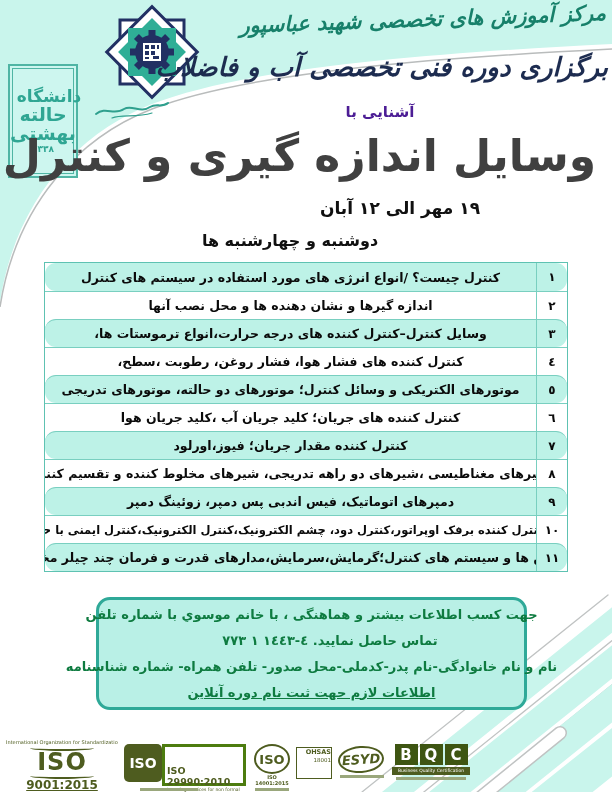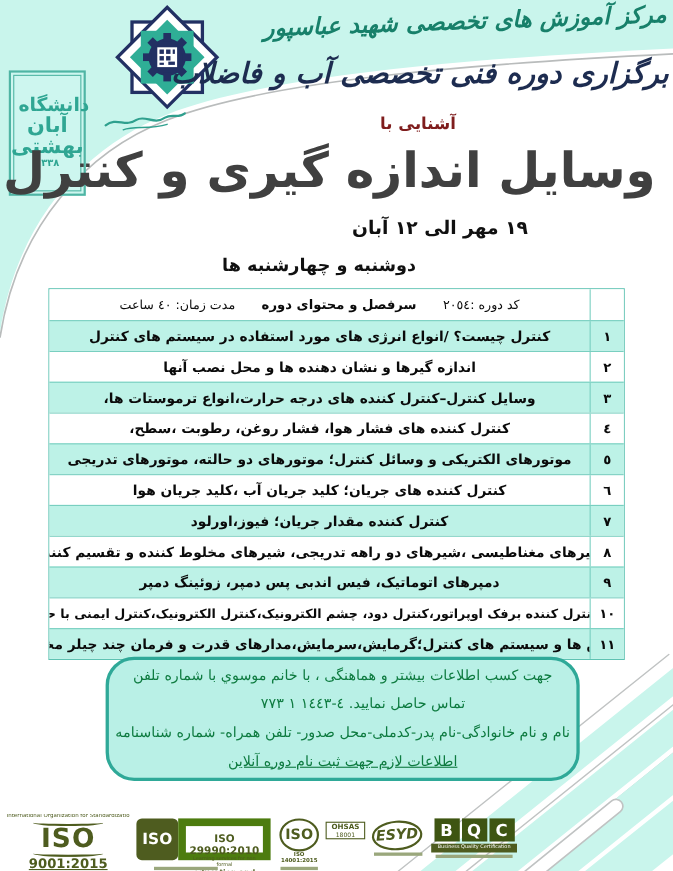--- a/index.html
+++ b/index.html
@@ -14,21 +14,21 @@
     font-size:21px;font-weight:bold;font-style:italic;color:#17806a;
     direction:rtl;white-space:nowrap;transform:rotate(-2deg);
   }
   .event-line{
     left:228px;top:52px;width:380px;text-align:center;
     font-size:26px;font-weight:bold;font-style:italic;color:#1d2c50;
     direction:rtl;white-space:nowrap;
   }
   .intro-line{
     left:315px;top:103px;width:130px;text-align:center;
-    font-size:15px;font-weight:bold;color:#7f1d1d;direction:rtl;
+    font-size:15px;font-weight:bold;color:#4c1d95;direction:rtl;
   }
   .course-title{
     left:16px;top:130px;width:580px;text-align:center;
     font-size:44px;font-weight:900;color:#404040;direction:rtl;white-space:nowrap;
   }
   .date-range{
     left:240px;top:198px;width:320px;text-align:center;
     font-size:17px;font-weight:bold;color:#101010;direction:rtl;white-space:nowrap;
   }
   .days-line{
@@ -56,59 +56,59 @@
   .t-row:first-child{border-top:none;height:28px;}
   .t-main{
     flex:1;display:flex;align-items:center;justify-content:center;
     font-size:12.5px;font-weight:bold;color:#0a0a0a;direction:rtl;
     white-space:nowrap;overflow:hidden;padding:0 4px;
   }
   .t-num{
     width:30px;border-left:1px solid #79cfc0;display:flex;align-items:center;justify-content:center;
     font-size:12px;font-weight:bold;color:#0a0a0a;
   }
-  .t-teal{background:#bdf2e7;}
+  .t-teal{background:#bdf2e7;border-radius:11px;}
   .t-white{background:#ffffff;}
   .t-head-main{direction:ltr;gap:24px;font-weight:normal;font-size:11.5px;}
   .t-head-main .hd{direction:rtl;white-space:nowrap;}
   .t-head-main .hd-bold{font-weight:bold;font-size:12px;}
   .t-small{font-size:11.5px;}
   
   .contact-box{
     left:96px;top:597px;width:431px;height:113px;background:#b9f0e6;
-    border:3px solid #2fa998;border-radius:26px;box-sizing:border-box;
+    border:3px solid #2fa998;border-radius:14px;box-sizing:border-box;
     display:flex;flex-direction:column;align-items:center;justify-content:center;
-    color:#0e7b40;font-weight:normal;font-size:13px;line-height:26px;
+    color:#0e7b40;font-weight:bold;font-size:13px;line-height:26px;
   }
   .contact-line{direction:rtl;white-space:nowrap;text-align:center;}
   .contact-line-phone{direction:ltr;white-space:nowrap;text-align:center;margin-left:37px;}
   .contact-underline{text-decoration:underline;}
   
   .cert{color:#4e5c1f;}
   .cert-iso9001{left:6px;top:740px;width:112px;text-align:center;}
   .ring-text{font-size:5px;line-height:5px;color:#4e5c1f;white-space:nowrap;overflow:hidden;width:112px;}
   .iso-big{font-size:24px;font-weight:900;line-height:22px;letter-spacing:1px;}
   .iso-laurel{height:4px;border-bottom:2px solid #4e5c1f;width:64px;margin:0 auto;border-radius:50%;}
   .iso-sub{font-size:12px;font-weight:bold;line-height:13px;text-decoration:underline;}
   .fine-bar{height:3px;background:#9aa77c;margin:2px auto 0 auto;}
   .cert-iso29990{left:124px;top:744px;display:flex;}
   .iso-sq{width:38px;height:38px;background:#4e5c1f;border-radius:5px;color:#fff;
     display:flex;align-items:center;justify-content:center;font-size:14px;font-weight:900;}
-  .iso29990-panel{width:84px;height:38px;border:7px solid #4d7c0f;box-sizing:border-box;
-    padding:6px 2px;text-align:center;background:#fff;}
+  .iso29990-panel{width:84px;height:38px;border:3px solid #4d7c0f;box-sizing:border-box;
+    padding:18px 2px;text-align:left;background:#fff;}
   .p-l1{font-size:9.5px;font-weight:900;line-height:11px;}
   .p-l2{font-size:4.5px;line-height:5px;}
   .p-l3{font-size:7px;font-weight:bold;line-height:9px;}
   .cert-iso14001{left:252px;top:744px;width:40px;text-align:center;}
   .iso-circle{width:36px;height:30px;border:2px solid #4e5c1f;border-radius:50%;
     display:flex;align-items:center;justify-content:center;font-size:13px;font-weight:900;
     box-sizing:border-box;margin:0 auto;}
   .iso14001-sub{font-size:5px;font-weight:bold;line-height:6px;}
-  .cert-ohsas{left:296px;top:747px;width:36px;height:16px;border:1.5px solid #4e5c1f;
-    box-sizing:border-box;text-align:center;}
+  .cert-ohsas{left:296px;top:747px;width:36px;height:32px;border:1.5px solid #4e5c1f;
+    box-sizing:border-box;text-align:right;}
   .ohsas-t{font-size:6.5px;font-weight:900;line-height:9px;}
   .ohsas-n{font-size:5.5px;line-height:6px;}
   .cert-esyd{left:338px;top:746px;width:48px;text-align:center;}
   .esyd-oval{width:46px;height:27px;border:2px solid #4e5c1f;border-radius:50%;
     display:flex;align-items:center;justify-content:center;
     font-size:13px;font-weight:900;font-style:italic;box-sizing:border-box;transform:rotate(-4deg);}
   .cert-bqc{left:392px;top:744px;width:78px;text-align:center;}
   .bqc-row{display:flex;gap:2px;justify-content:center;}
   .bqc-letter{width:23px;height:21px;background:#3e5512;color:#fff;font-size:15px;font-weight:900;
     display:flex;align-items:center;justify-content:center;}
@@ -168,42 +168,34 @@
   </svg>
 
   <svg class="abs" style="left:92px;top:98px;" width="80" height="24" viewBox="0 0 80 24">
     <path d="M4,16 C14,8 22,18 32,11 C40,6 48,16 58,9 C64,5 70,10 76,5" stroke="#2fa08e" stroke-width="2" fill="none" stroke-linecap="round"></path>
     <path d="M20,20 C30,16 44,20 60,15" stroke="#2fa08e" stroke-width="1.2" fill="none" stroke-linecap="round"></path>
   </svg>
 
   <div class="abs uni-box">
     <div class="uni-box-inner">
       <span class="uni-w1">دانشگاه</span>
-      <span class="uni-w2">آبان</span>
+      <span class="uni-w2">حالته</span>
       <span class="uni-w3">بهشتی</span>
       <span class="uni-year">١٣٣٨</span>
     </div>
   </div>
 
   <div class="abs org-name" dir="rtl">مرکز آموزش های تخصصی شهید عباسپور</div>
   <div class="abs event-line" dir="rtl">برگزاری دوره فنی تخصصی آب و فاضلاب</div>
   <div class="abs intro-line" dir="rtl">آشنایی با</div>
   <div class="abs course-title" dir="rtl">وسایل اندازه گیری و کنترل تأسیسات</div>
   <div class="abs date-range" dir="rtl">١٩ مهر الی ١٢ آبان</div>
   <div class="abs days-line" dir="rtl">دوشنبه و چهارشنبه ها</div>
 
   <div class="abs course-table">
-    <div class="t-row t-white">
-      <div class="t-main t-head-main">
-        <span class="hd" dir="rtl">مدت زمان: ٤٠ ساعت</span>
-        <span class="hd hd-bold" dir="rtl">سرفصل و محتوای دوره</span>
-        <span class="hd" dir="rtl">کد دوره :٢٠٥٤</span>
-      </div>
-      <div class="t-num"></div>
-    </div>
     <div class="t-row t-teal">
       <div class="t-main">کنترل چیست؟ /انواع انرژی های مورد استفاده در سیستم های کنترل</div>
       <div class="t-num">١</div>
     </div>
     <div class="t-row t-white">
       <div class="t-main">اندازه گیرها و نشان دهنده ها و محل نصب آنها</div>
       <div class="t-num">٢</div>
     </div>
     <div class="t-row t-teal">
       <div class="t-main">وسایل کنترل–کنترل کننده های درجه حرارت،انواع ترموستات ها،</div>

